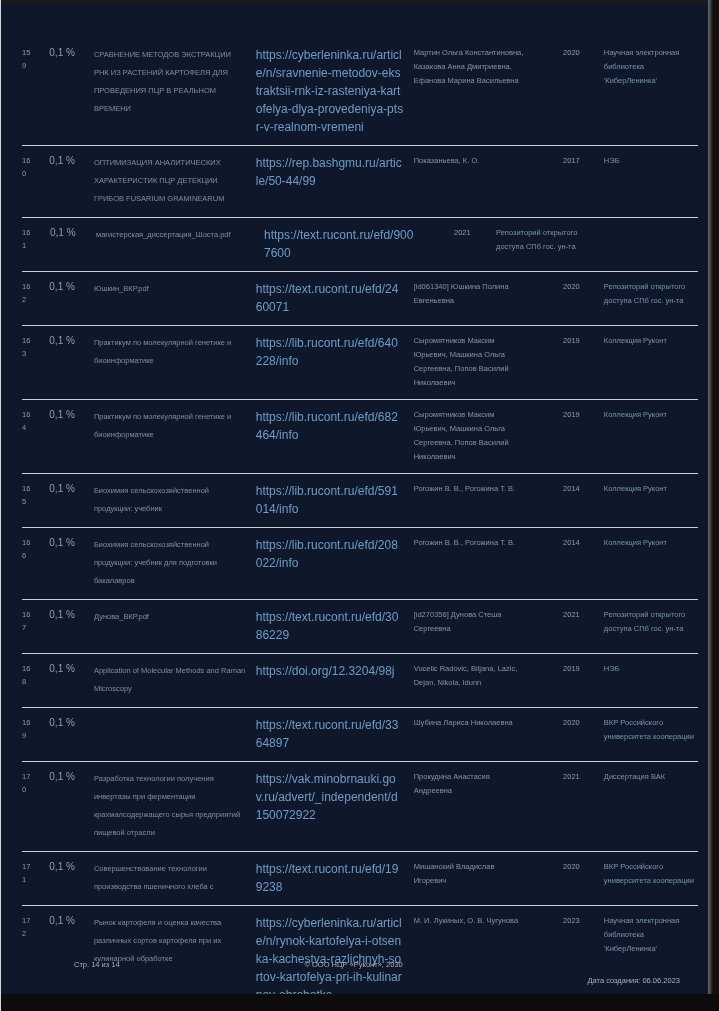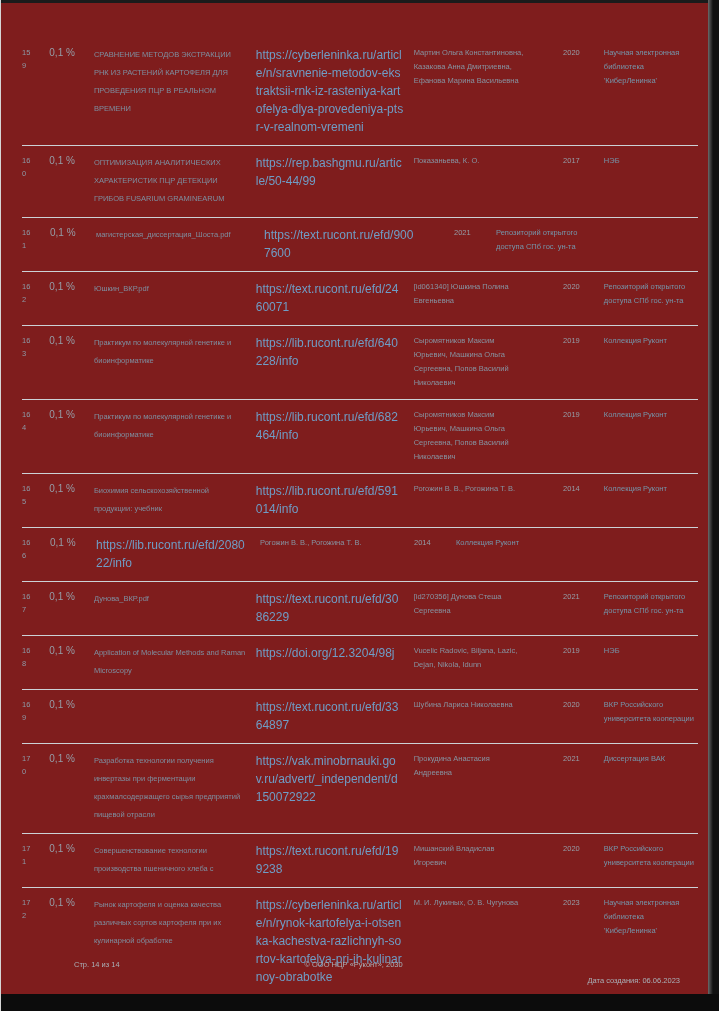--- a/index.html
+++ b/index.html
@@ -3,21 +3,21 @@
 <meta charset="utf-8">
 <style>
   html,body{margin:0;padding:0;}
   body{
     width:719px;height:1011px;position:relative;overflow:hidden;
     background:#f6f6f6;
     font-family:"Liberation Sans","DejaVu Sans",sans-serif;
   }
   .page{
     position:absolute;left:0;top:0;width:719px;height:1011px;
-    background:#7f1d1d;
+    background:#0f172a;
   }
   
   .edge-top{position:absolute;left:0;top:0;width:719px;height:3px;background:#1b1b1b;}
   .edge-right{position:absolute;right:0;top:0;width:11px;height:1011px;background:linear-gradient(to right,#6a6a6a,#111 45%);}
   .edge-bottom{position:absolute;left:0;bottom:0;width:719px;height:17px;background:#0c0c0c;}
   .edge-left{position:absolute;left:0;top:0;width:1px;height:1011px;background:#d6d6d6;}
 
   .content{
     position:absolute;left:22px;top:38px;width:676px;
     filter:blur(0.45px);
@@ -126,20 +126,21 @@
     <div class="c-url">https://lib.rucont.ru/efd/591014/info</div>
     <div class="c-auth">Рогожин В. В., Рогожина Т. В.</div>
     <div class="c-year">2014</div>
     <div class="c-coll">Коллекция Руконт</div>
   </div>
 
   <div class="row">
     <div class="c-num">16
 6</div>
     <div class="c-pct">0,1 %</div>
+    <div class="c-title">Биохимия сельскохозяйственной продукции: учебник для подготовки бакалавров</div>
     <div class="c-url">https://lib.rucont.ru/efd/208022/info</div>
     <div class="c-auth">Рогожин В. В., Рогожина Т. В.</div>
     <div class="c-year">2014</div>
     <div class="c-coll">Коллекция Руконт</div>
   </div>
 
   <div class="row">
     <div class="c-num">16
 7</div>
     <div class="c-pct">0,1 %</div>

